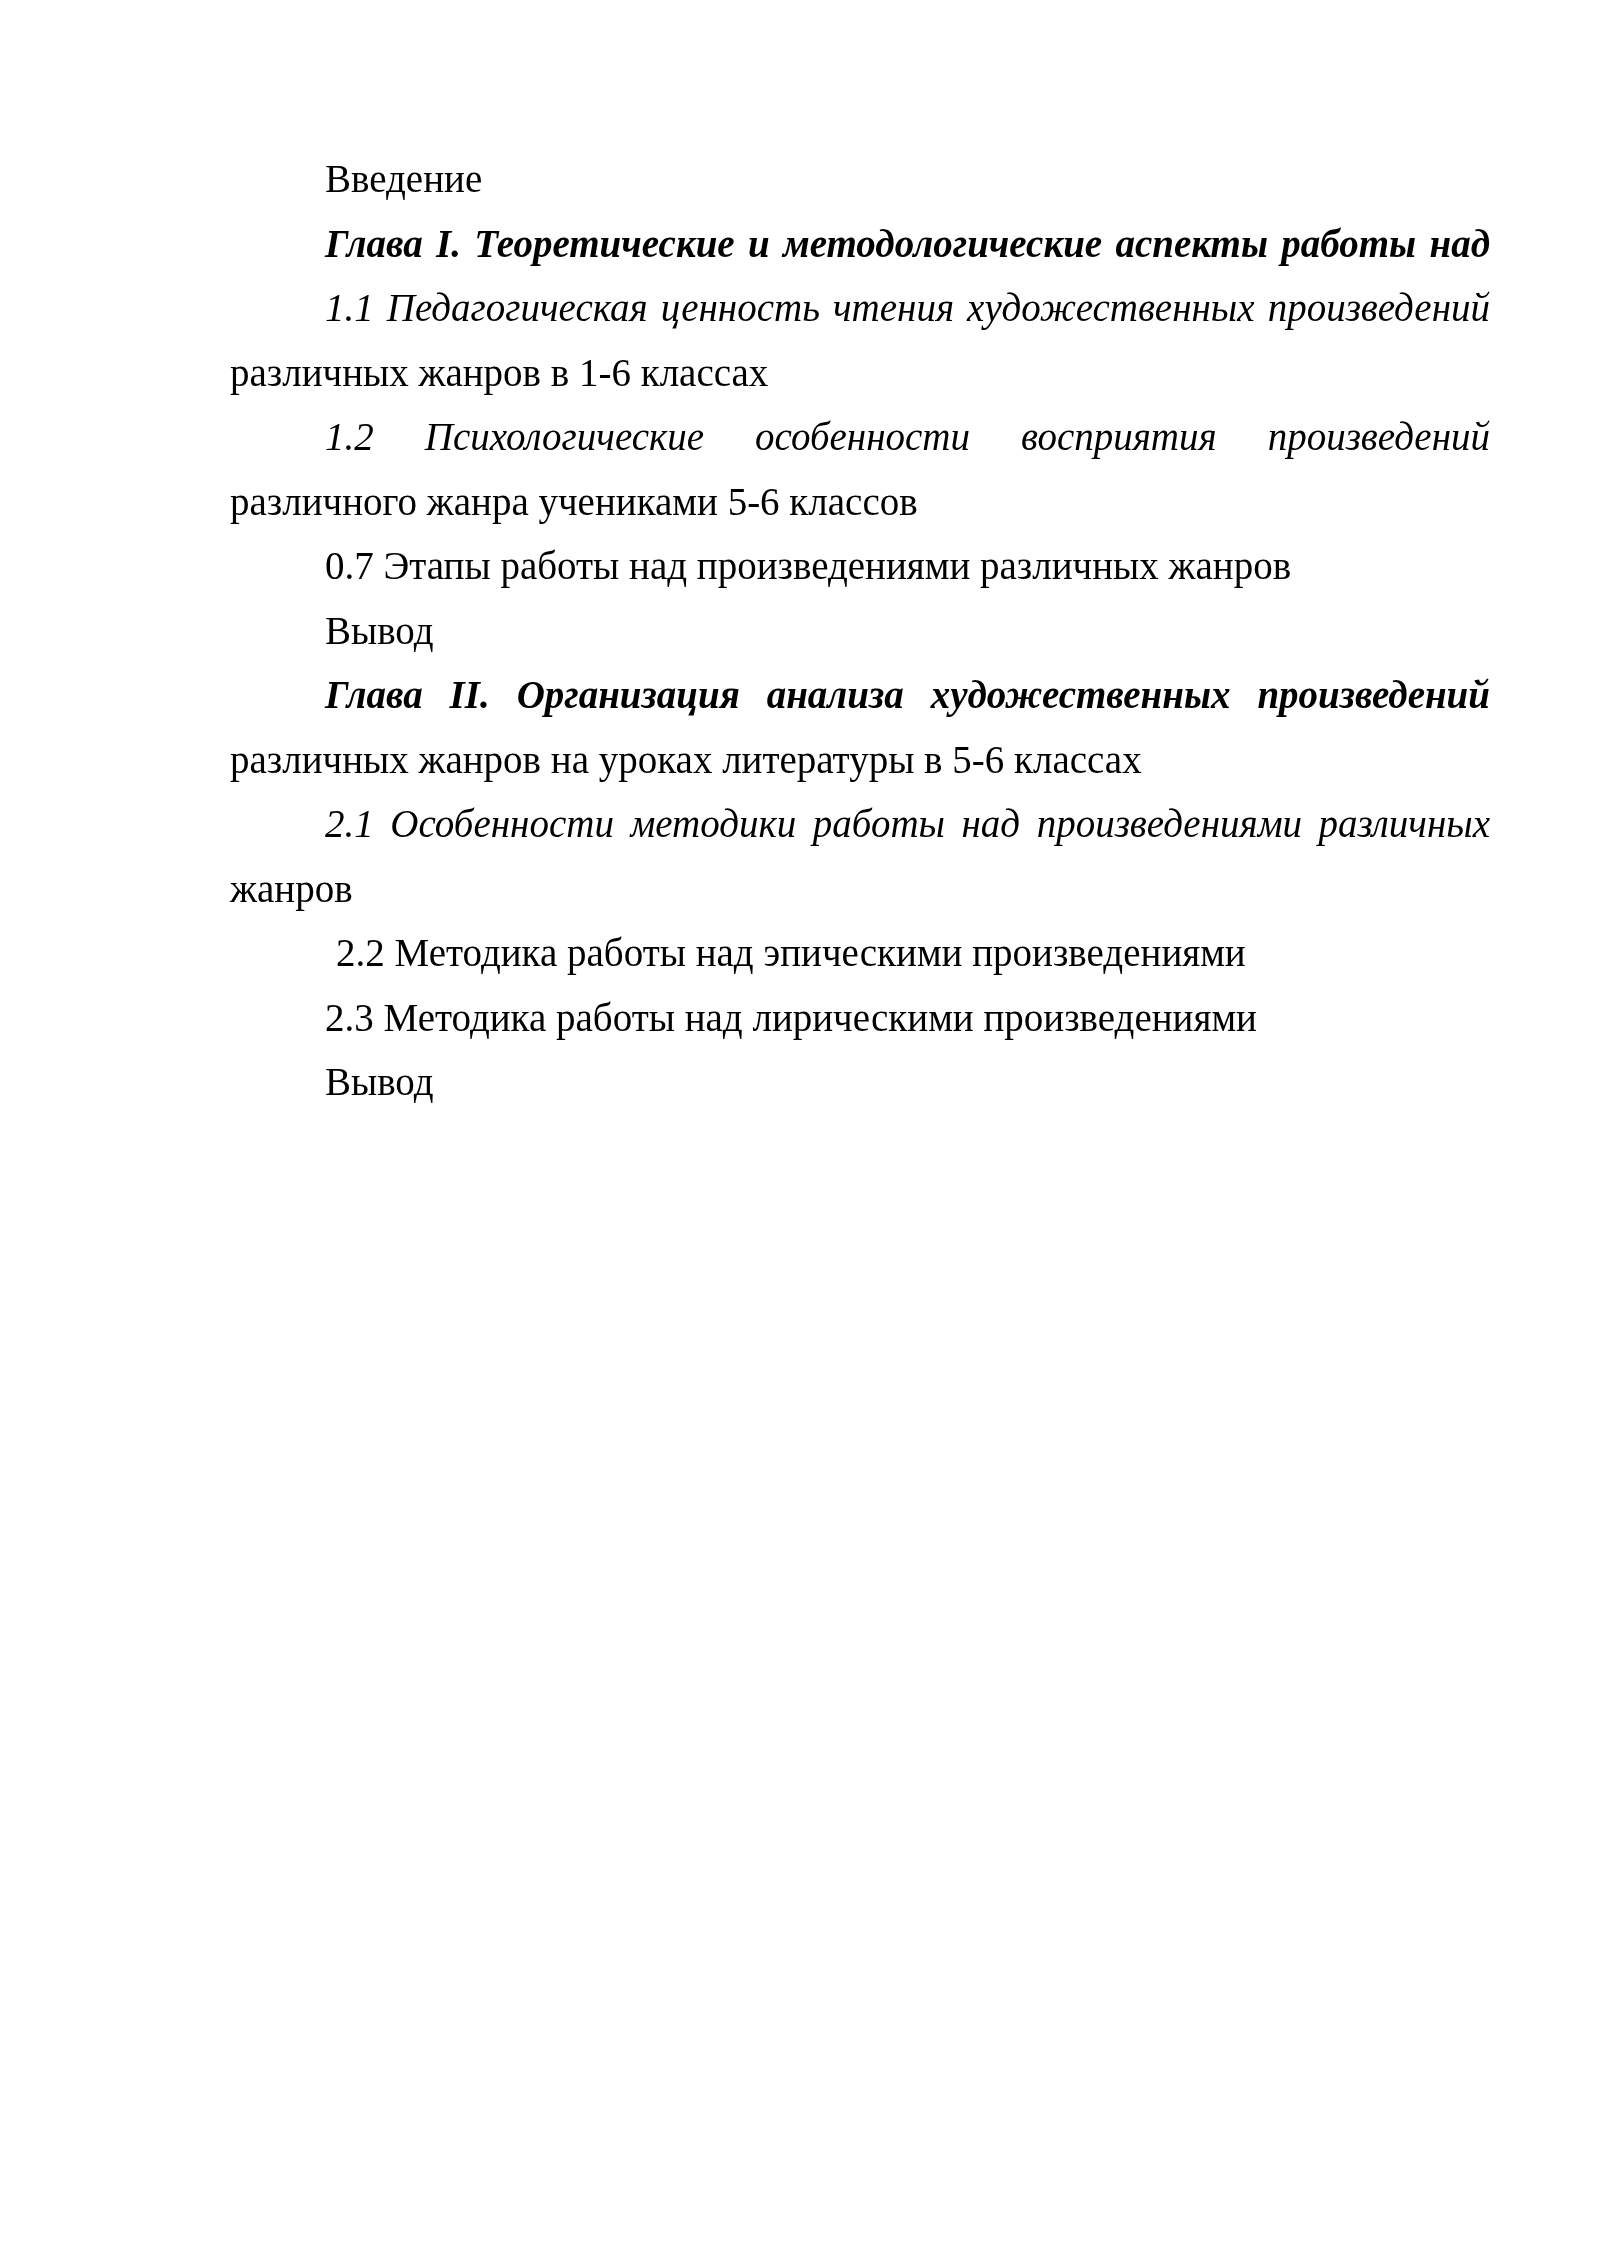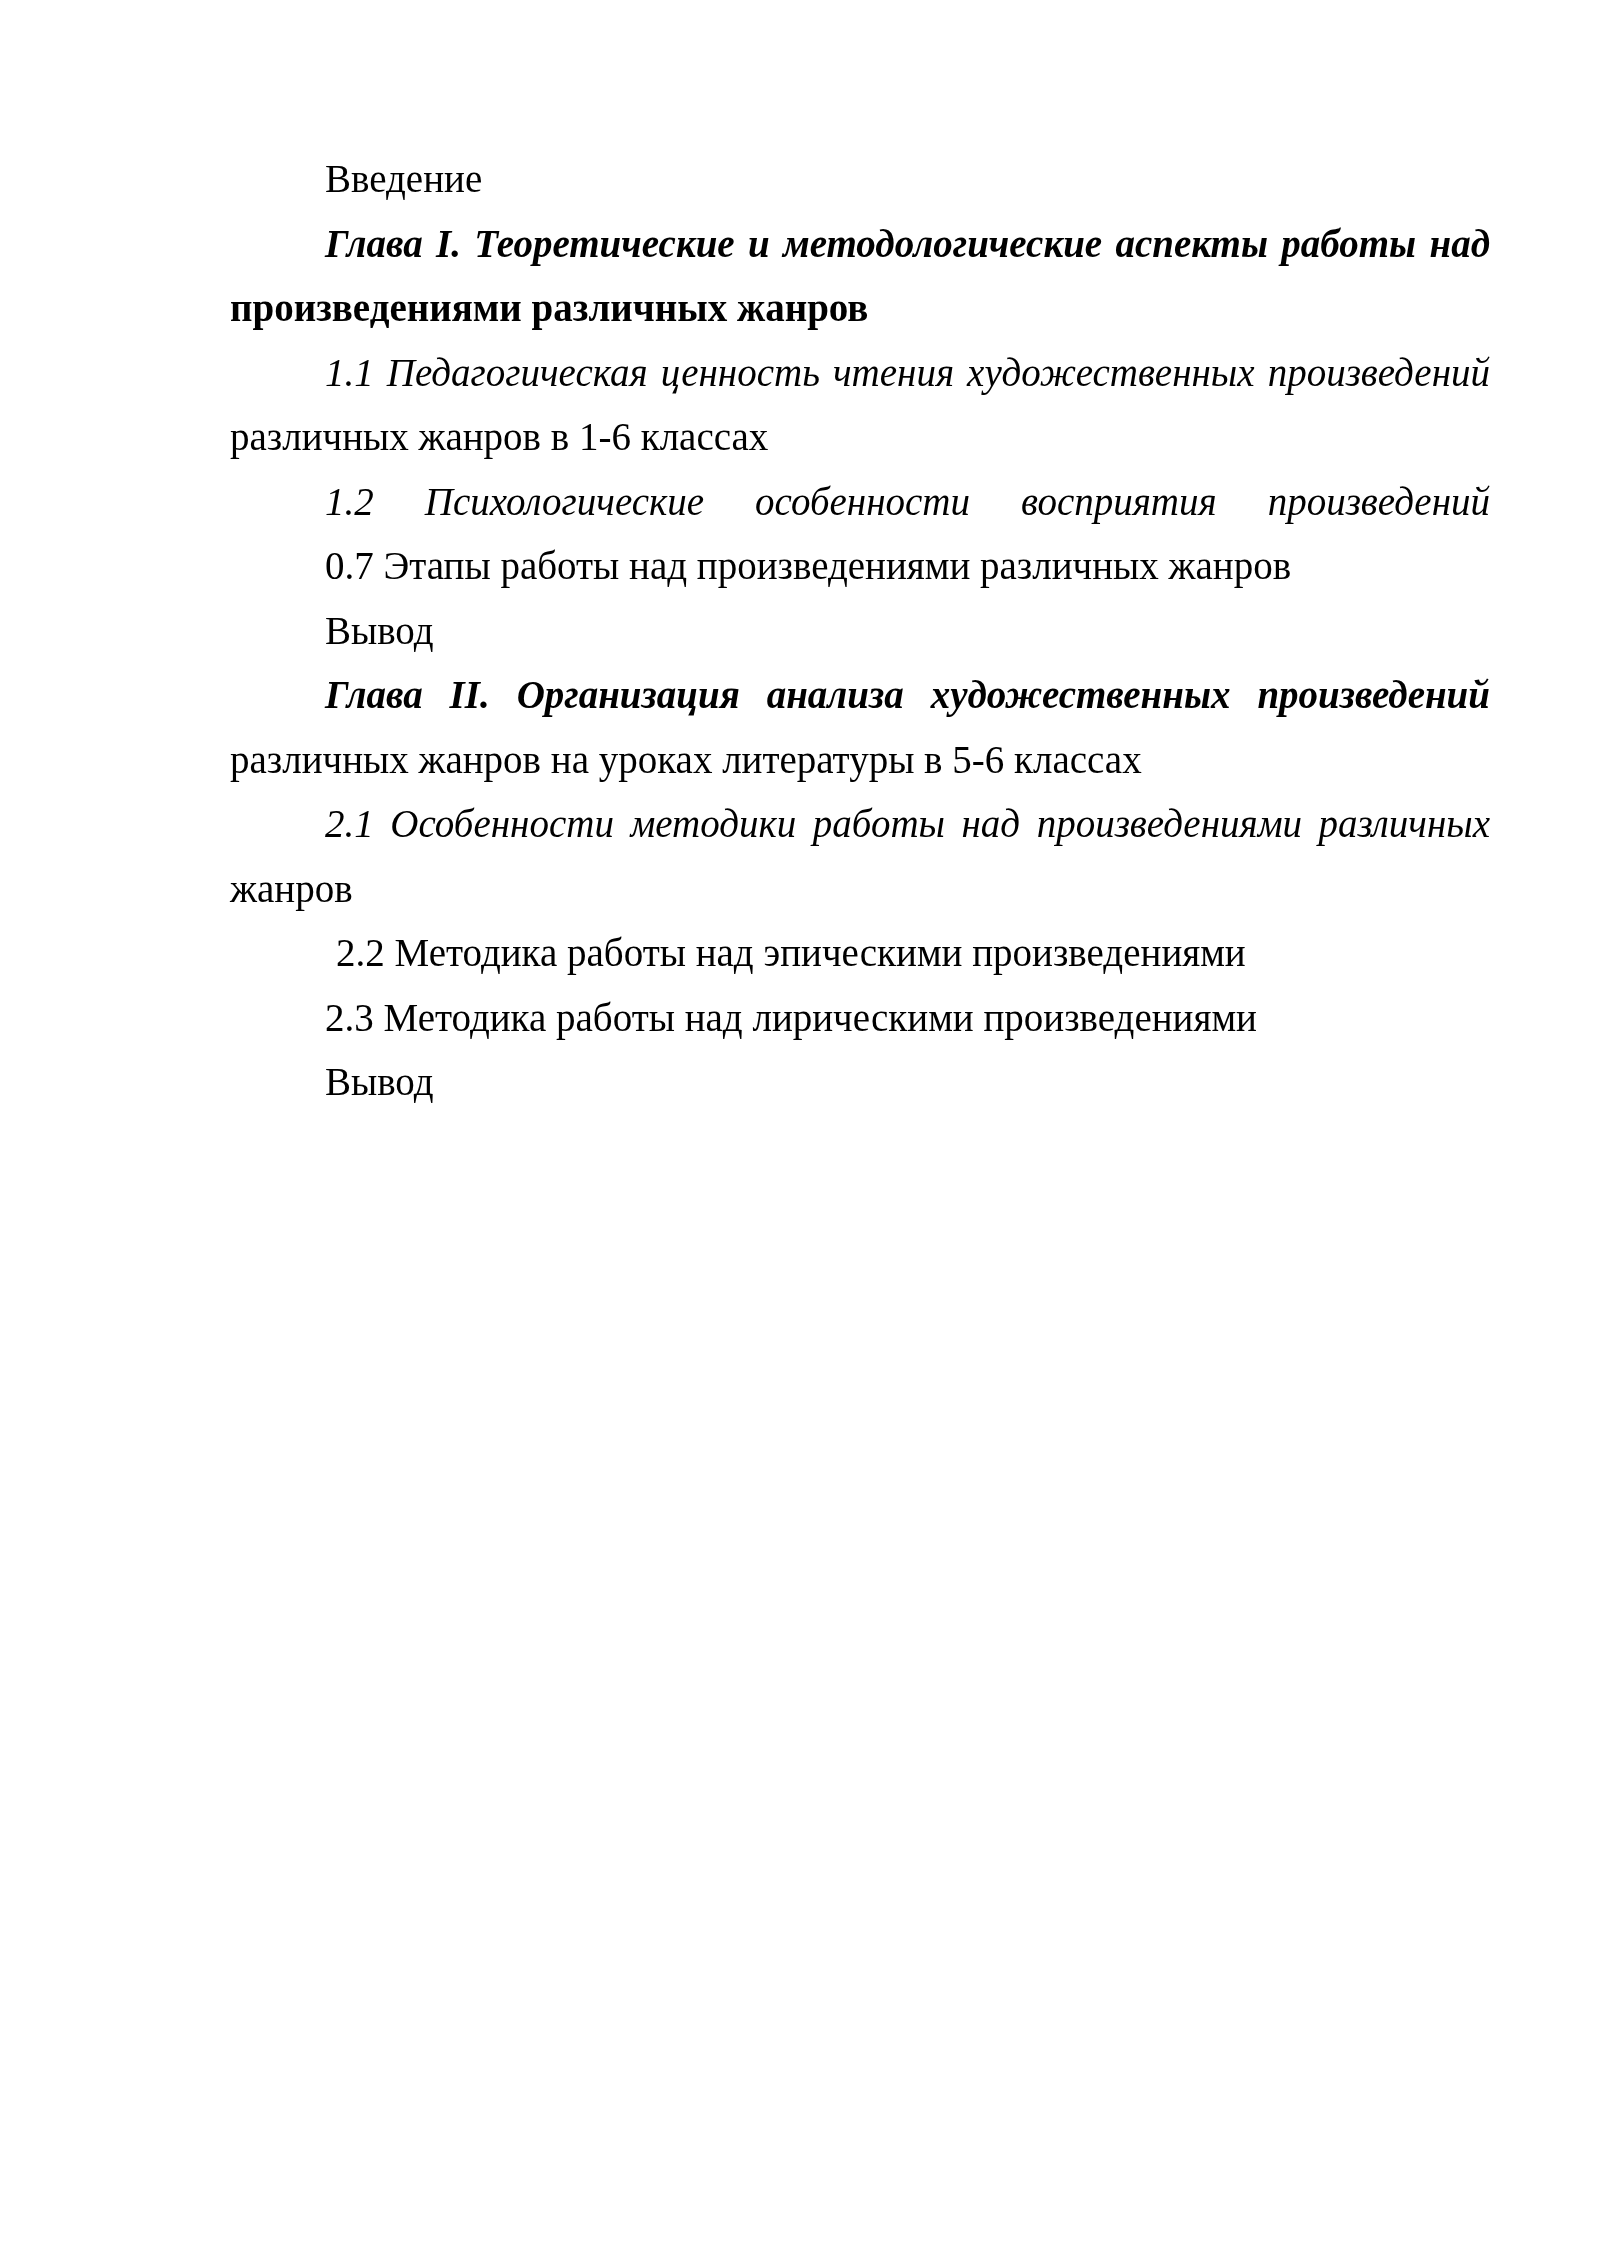--- a/index.html
+++ b/index.html
@@ -43,24 +43,24 @@
   }
   .b { font-weight: bold; }
 </style>
 </head>
 <body>
 
 <div class="screen">
   <div class="doc">
     <div class="line in">Введение</div>
     <div class="line in b j">Глава I. Теоретические и методологические аспекты работы над</div>
-    <div class="line b">произведениями различных жанров</div>
     <div class="line in j">1.1 Педагогическая ценность чтения художественных произведений</div>
     <div class="line">различных жанров в 1-6 классах</div>
     <div class="line in j">1.2 Психологические особенности восприятия произведений</div>
+    <div class="line">различного жанра учениками 5-6 классов</div>
     <div class="line in">0.7 Этапы работы над произведениями различных жанров</div>
     <div class="line in">Вывод</div>
     <div class="line in b j">Глава II. Организация анализа художественных произведений</div>
     <div class="line">различных жанров на уроках литературы в 5-6 классах</div>
     <div class="line in j">2.1 Особенности методики работы над произведениями различных</div>
     <div class="line">жанров</div>
     <div class="line sp">2.2 Методика работы над эпическими произведениями</div>
     <div class="line in">2.3 Методика работы над лирическими произведениями</div>
     <div class="line in">Вывод</div>
   </div>

